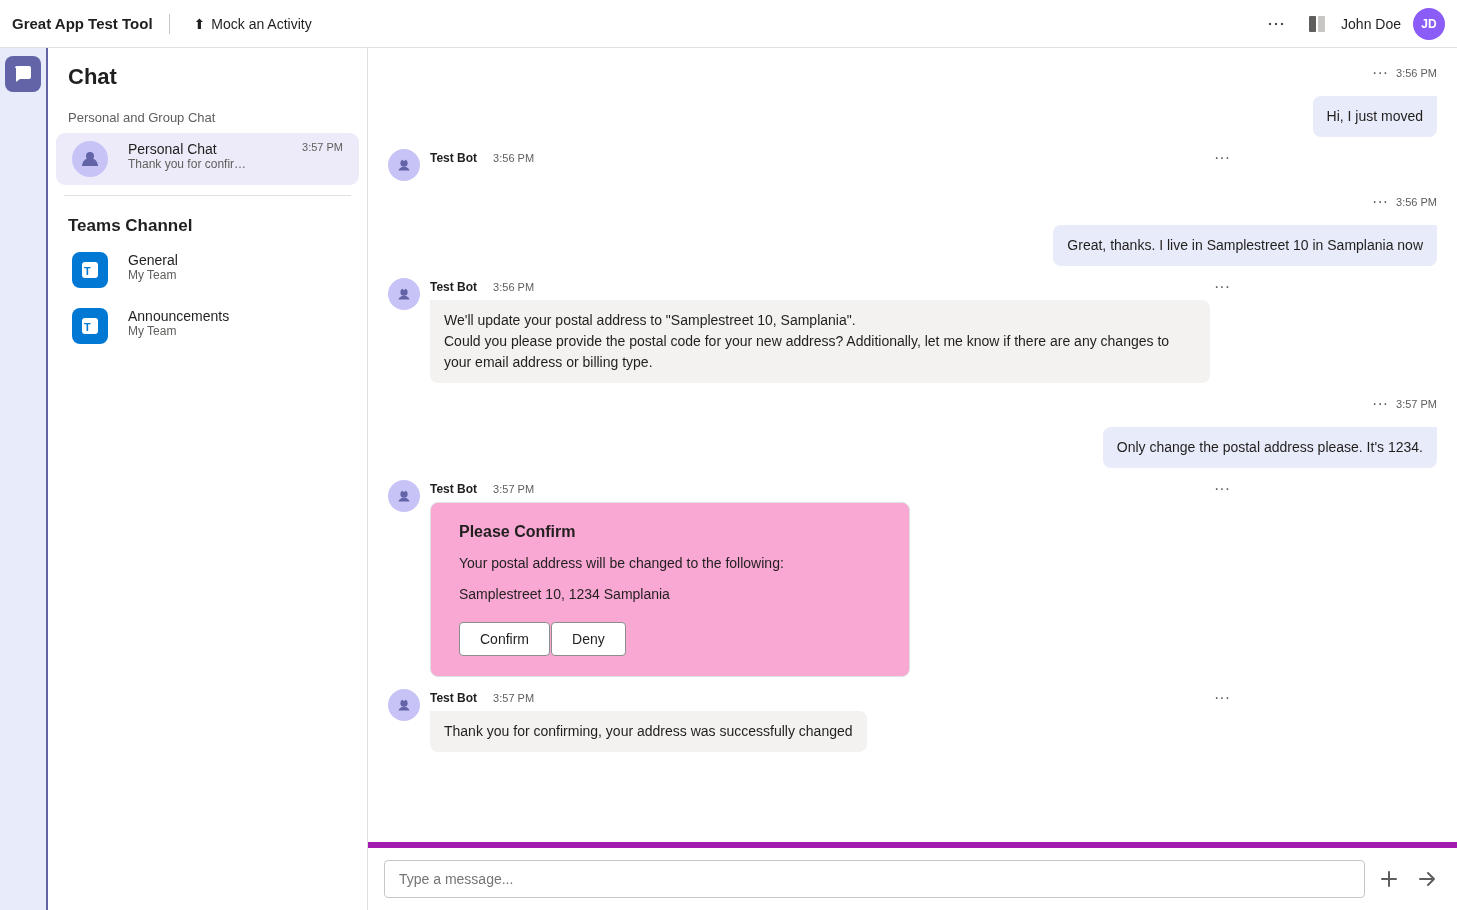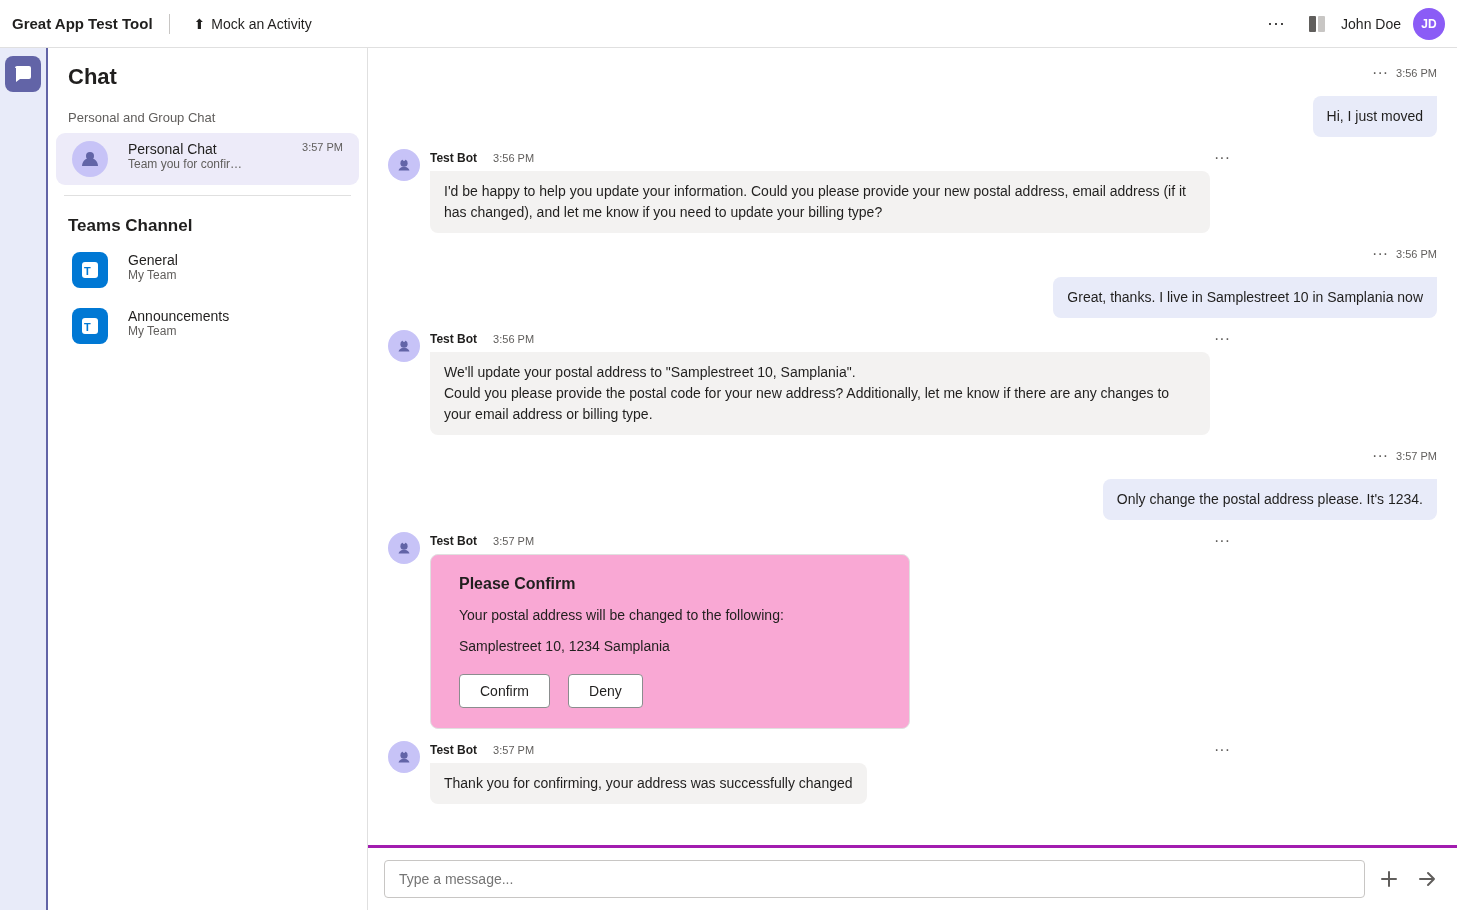--- a/index.html
+++ b/index.html
@@ -310,36 +310,36 @@
       line-height: 1.5;
     }
     .card-address {
       font-size: 14px;
       font-weight: 500;
       color: #201f1e;
       margin-bottom: 20px;
     }
     .card-actions {
       display: flex;
-      gap: 18px;
+      gap: 1px;
     }
     .card-btn {
       padding: 8px 20px;
       border-radius: 4px;
       border: 1px solid #8b8d8e;
       background: #fff;
       font-size: 14px;
       cursor: pointer;
       color: #201f1e;
     }
 
     
     .message-input-area {
       padding: 12px 16px;
-      border-top: 3px solid #a21caf;
+      border-top: 6px solid #a21caf;
       display: flex;
       align-items: center;
       gap: 10px;
     }
     .message-input {
       flex: 1;
       border: 1px solid #c8c6c4;
       border-radius: 4px;
       padding: 10px 14px;
       font-size: 14px;
@@ -434,21 +434,21 @@
 
     <div class="sidebar-item active">
       <div class="sidebar-item-avatar">
         <svg width="20" height="20" viewBox="0 0 20 20" fill="#6264a7">
           <circle cx="10" cy="7" r="4"></circle>
           <path d="M2 17c0-4.4 3.6-8 8-8s8 3.6 8 8"></path>
         </svg>
       </div>
       <div class="sidebar-item-text">
         <div class="sidebar-item-name">Personal Chat</div>
-        <div class="sidebar-item-preview">Team you for confir…</div>
+        <div class="sidebar-item-preview">Thank you for confir…</div>
       </div>
       <div class="sidebar-item-time">3:57 PM</div>
     </div>
 
 
     <div class="section-divider"></div>
 
     <div class="teams-channel-header">Teams Channel</div>
 
     <div class="sidebar-item">
@@ -496,21 +496,20 @@
             <path d="M4 16s1-4 6-4 6 4 6 4"></path>
             <circle cx="10" cy="4" r="1.5" fill="#c7c3f7"></circle>
           </svg>
         </div>
         <div class="msg-content">
           <div class="msg-header">
             <span class="msg-sender">Test Bot</span>
             <span class="msg-time">3:56 PM</span>
             <span class="msg-options">···</span>
           </div>
-          <div class="bot-bubble">I'd be happy to help you update your information. Could you please provide your new postal address, email address (if it has changed), and let me know if you need to update your billing type?</div>
         </div>
       </div>
 
       <div class="msg-row user-msg">
         <div class="user-meta">
           <span class="user-options">···</span>
           <span class="msg-time">3:56 PM</span>
         </div>
         <div class="user-bubble">Great, thanks. I live in Samplestreet 10 in Samplania now</div>
       </div>

